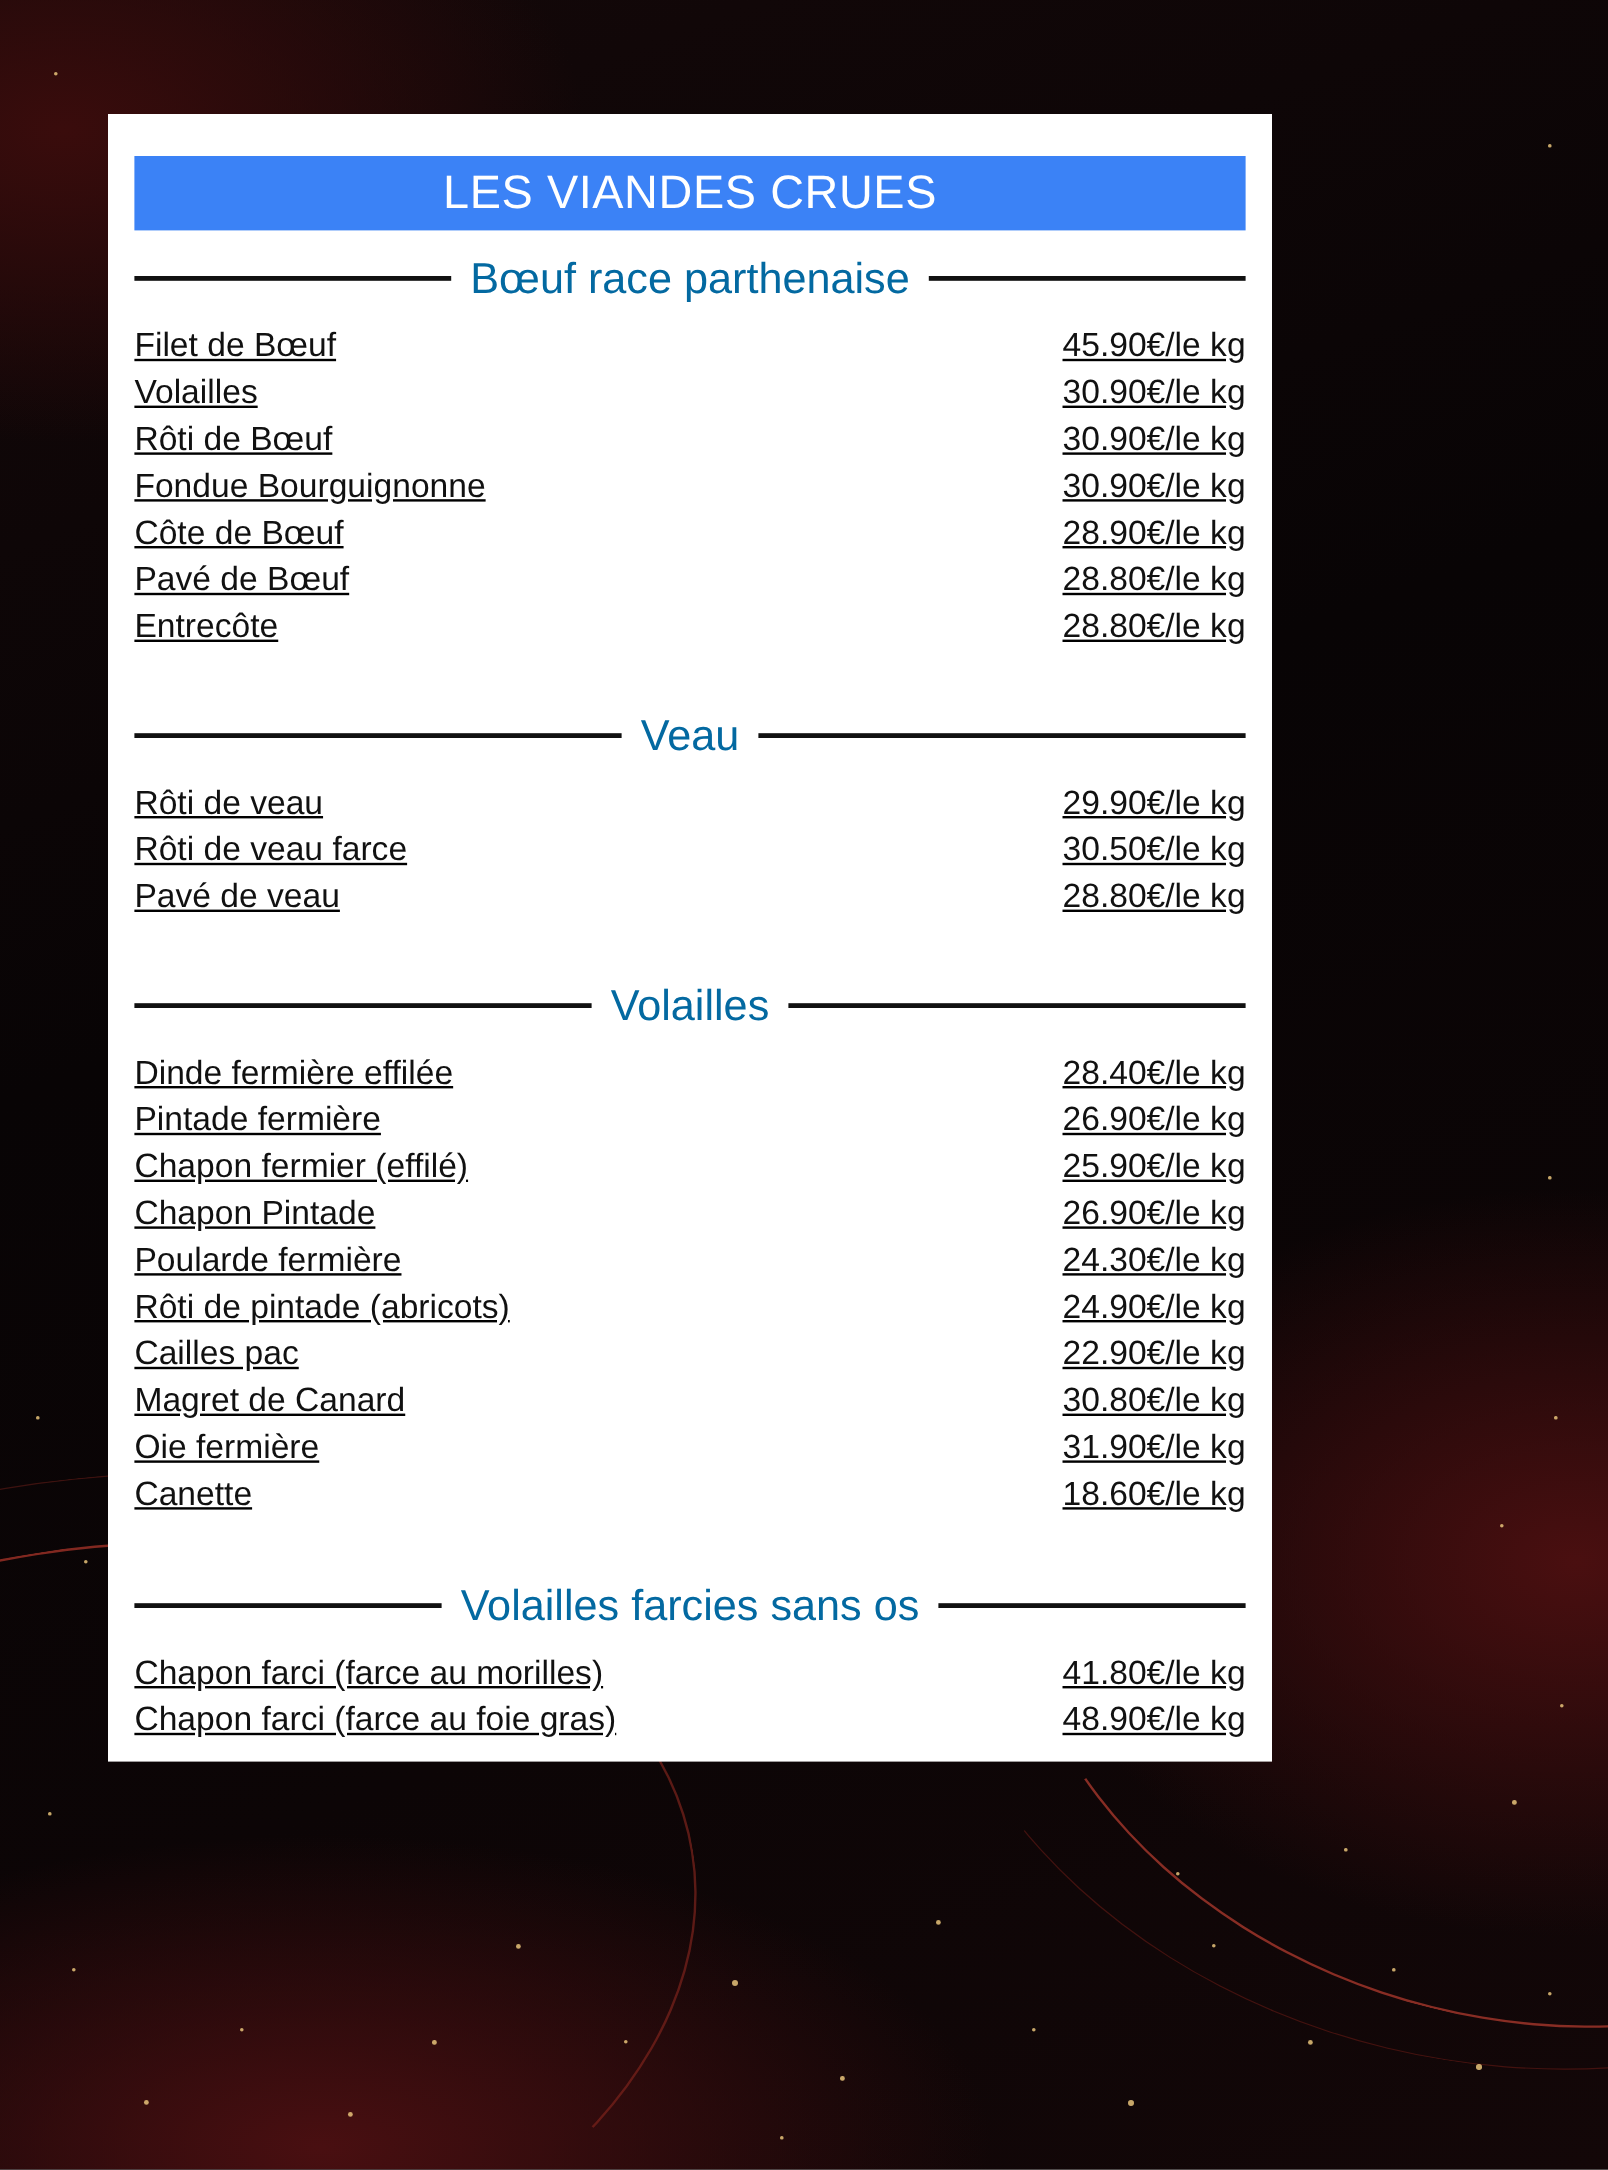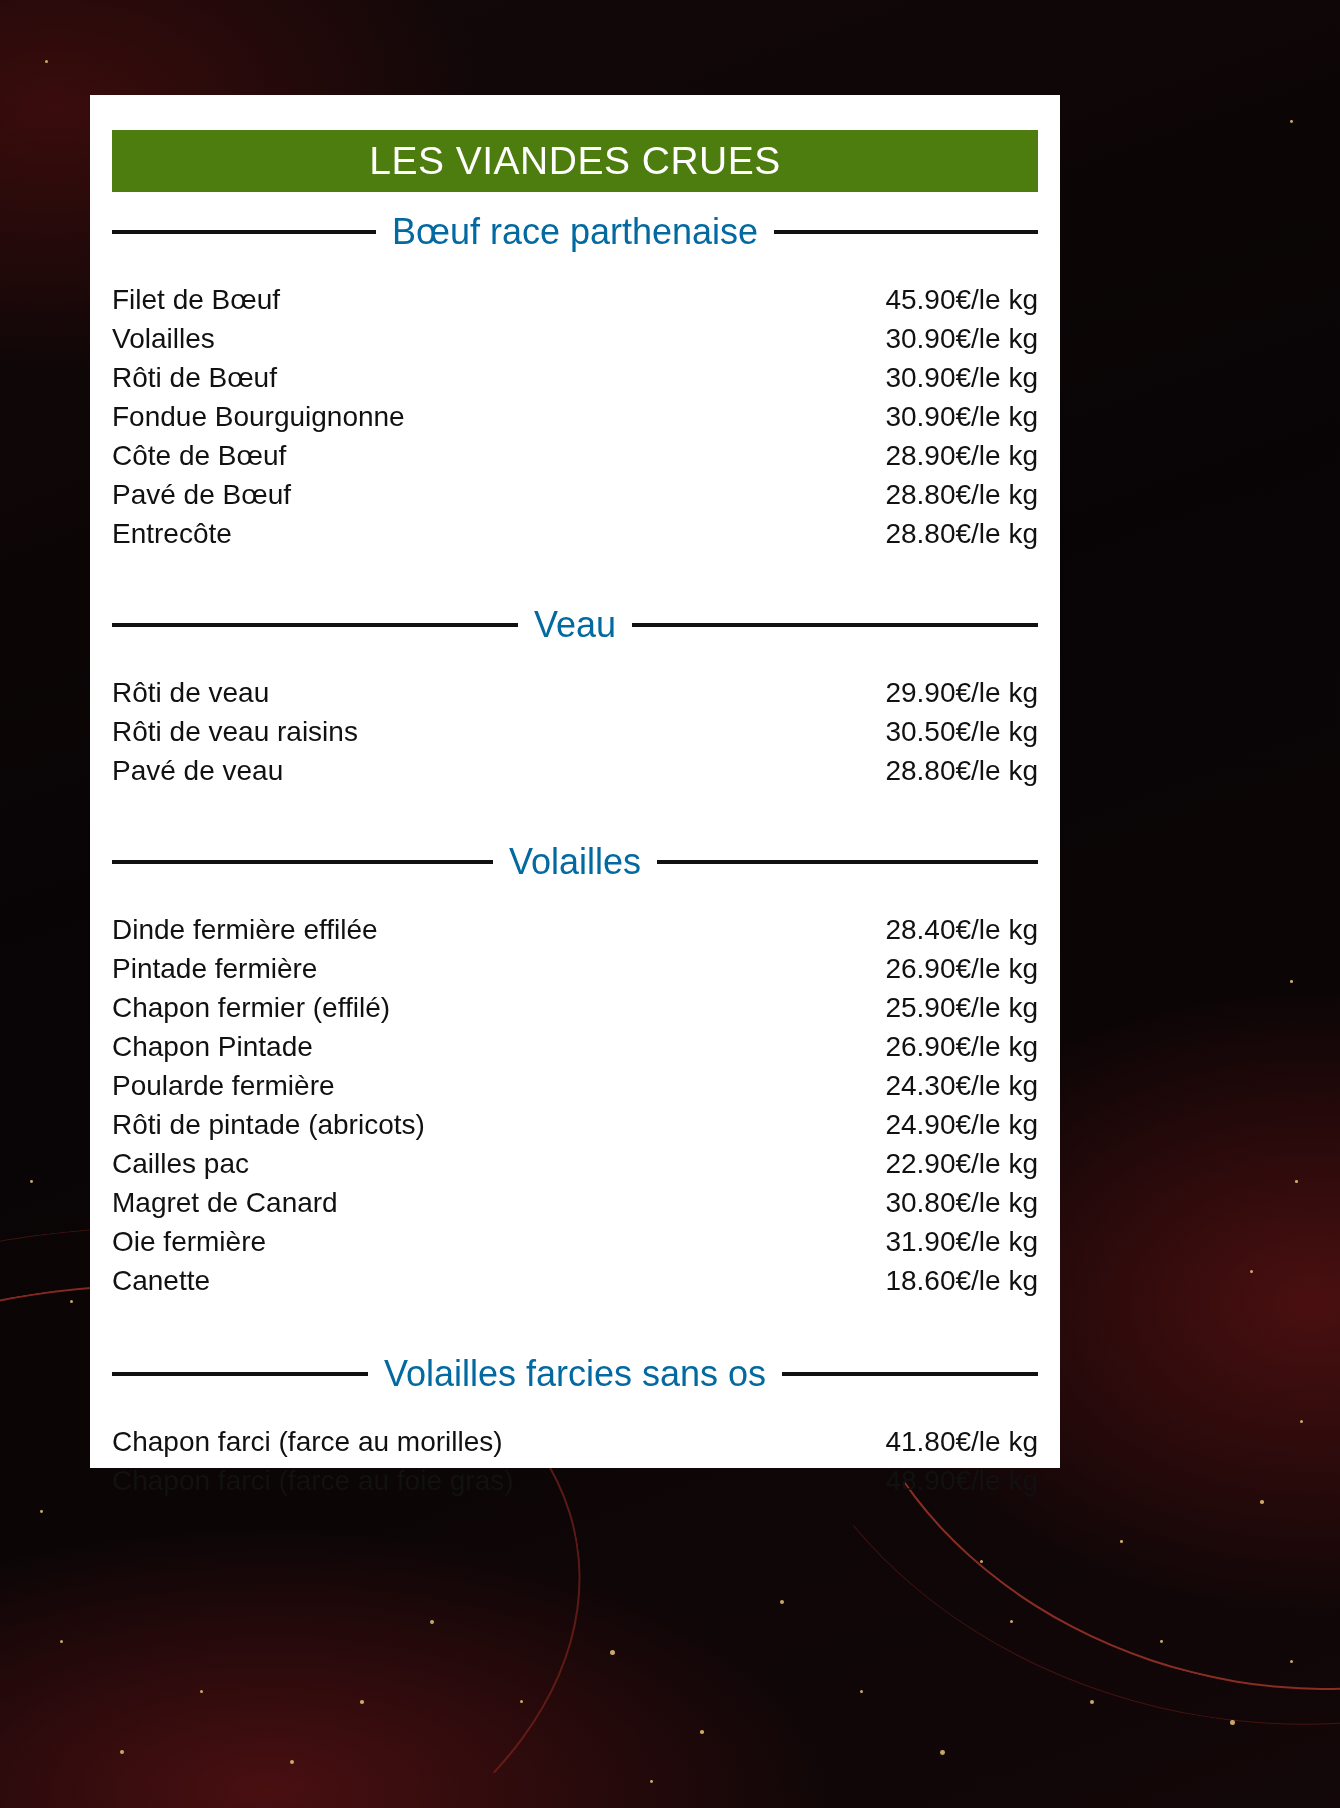--- a/index.html
+++ b/index.html
@@ -25,32 +25,32 @@
   .s5{right:-440px;top:900px;width:1020px;height:820px;border-width:1px;border-bottom-color:#6d1c16;border-right-color:#521410;transform:rotate(9deg);opacity:.55;}
   .s6{left:-420px;top:1290px;width:1000px;height:660px;border-width:2px;border-top-color:#b5382c;border-right-color:#7c231c;transform:rotate(-9deg);opacity:.7;}
   .s7{left:-480px;top:1230px;width:1160px;height:760px;border-width:1px;border-top-color:#71201a;transform:rotate(-6deg);opacity:.5;}
   .sparkle{position:absolute;border-radius:50%;background:#e8c37a;opacity:.85;}
 
   
   .card{position:absolute;left:90px;top:95px;width:970px;height:1373px;background:#ffffff;}
   .inner{position:absolute;left:22px;top:0;width:926px;}
 
   
-  .banner{margin-top:35px;height:62px;background:#4d7c0f;display:flex;align-items:center;justify-content:center;}
+  .banner{margin-top:35px;height:62px;background:#3b82f6;display:flex;align-items:center;justify-content:center;}
   .banner h1{margin:0;color:#fff;font-size:39px;font-weight:400;letter-spacing:.5px;
              font-family:"Liberation Sans", sans-serif;}
 
   
   .section{margin-top:8px;}
   .sec-head{display:flex;align-items:center;gap:16px;height:56px;}
   .sec-head .rule{flex:1 1 auto;height:4px;background:#111;}
   .sec-head .title{flex:0 0 auto;color:#0369a1;font-size:36px;line-height:36px;white-space:nowrap;}
 
   
-  .rows{margin-top:20px;}
+  .rows{margin-top:8px;text-decoration:underline;}
   .row{display:flex;align-items:baseline;font-size:28px;color:#111;line-height:39px;}
   .row .name{flex:0 0 auto;white-space:nowrap;}
   .row .leader{flex:1 1 auto;position:relative;height:1px;margin:0 2px;overflow:hidden;}
   .row .leader::after{
      content:"";position:absolute;left:0;right:0;bottom:5px;height:4px;
      background-image:radial-gradient(circle, #111 1.6px, rgba(0,0,0,0) 1.9px);
      background-size:9px 4px;background-repeat:repeat-x;}
   .row .price{flex:0 0 auto;white-space:nowrap;text-align:center;}
 
   .sp-beef  {margin-top:12px;}
@@ -162,21 +162,21 @@
               <span class="title">Veau</span>
               <span class="rule"></span>
             </div>
             <div class="rows">
               <div class="row">
                 <span class="name">Rôti de veau</span>
                 <span class="leader"></span>
                 <span class="price">29.90€/le kg</span>
               </div>
               <div class="row">
-                <span class="name">Rôti de veau raisins</span>
+                <span class="name">Rôti de veau farce</span>
                 <span class="leader"></span>
                 <span class="price">30.50€/le kg</span>
               </div>
               <div class="row">
                 <span class="name">Pavé de veau</span>
                 <span class="leader"></span>
                 <span class="price">28.80€/le kg</span>
               </div>
             </div>
           </div>

